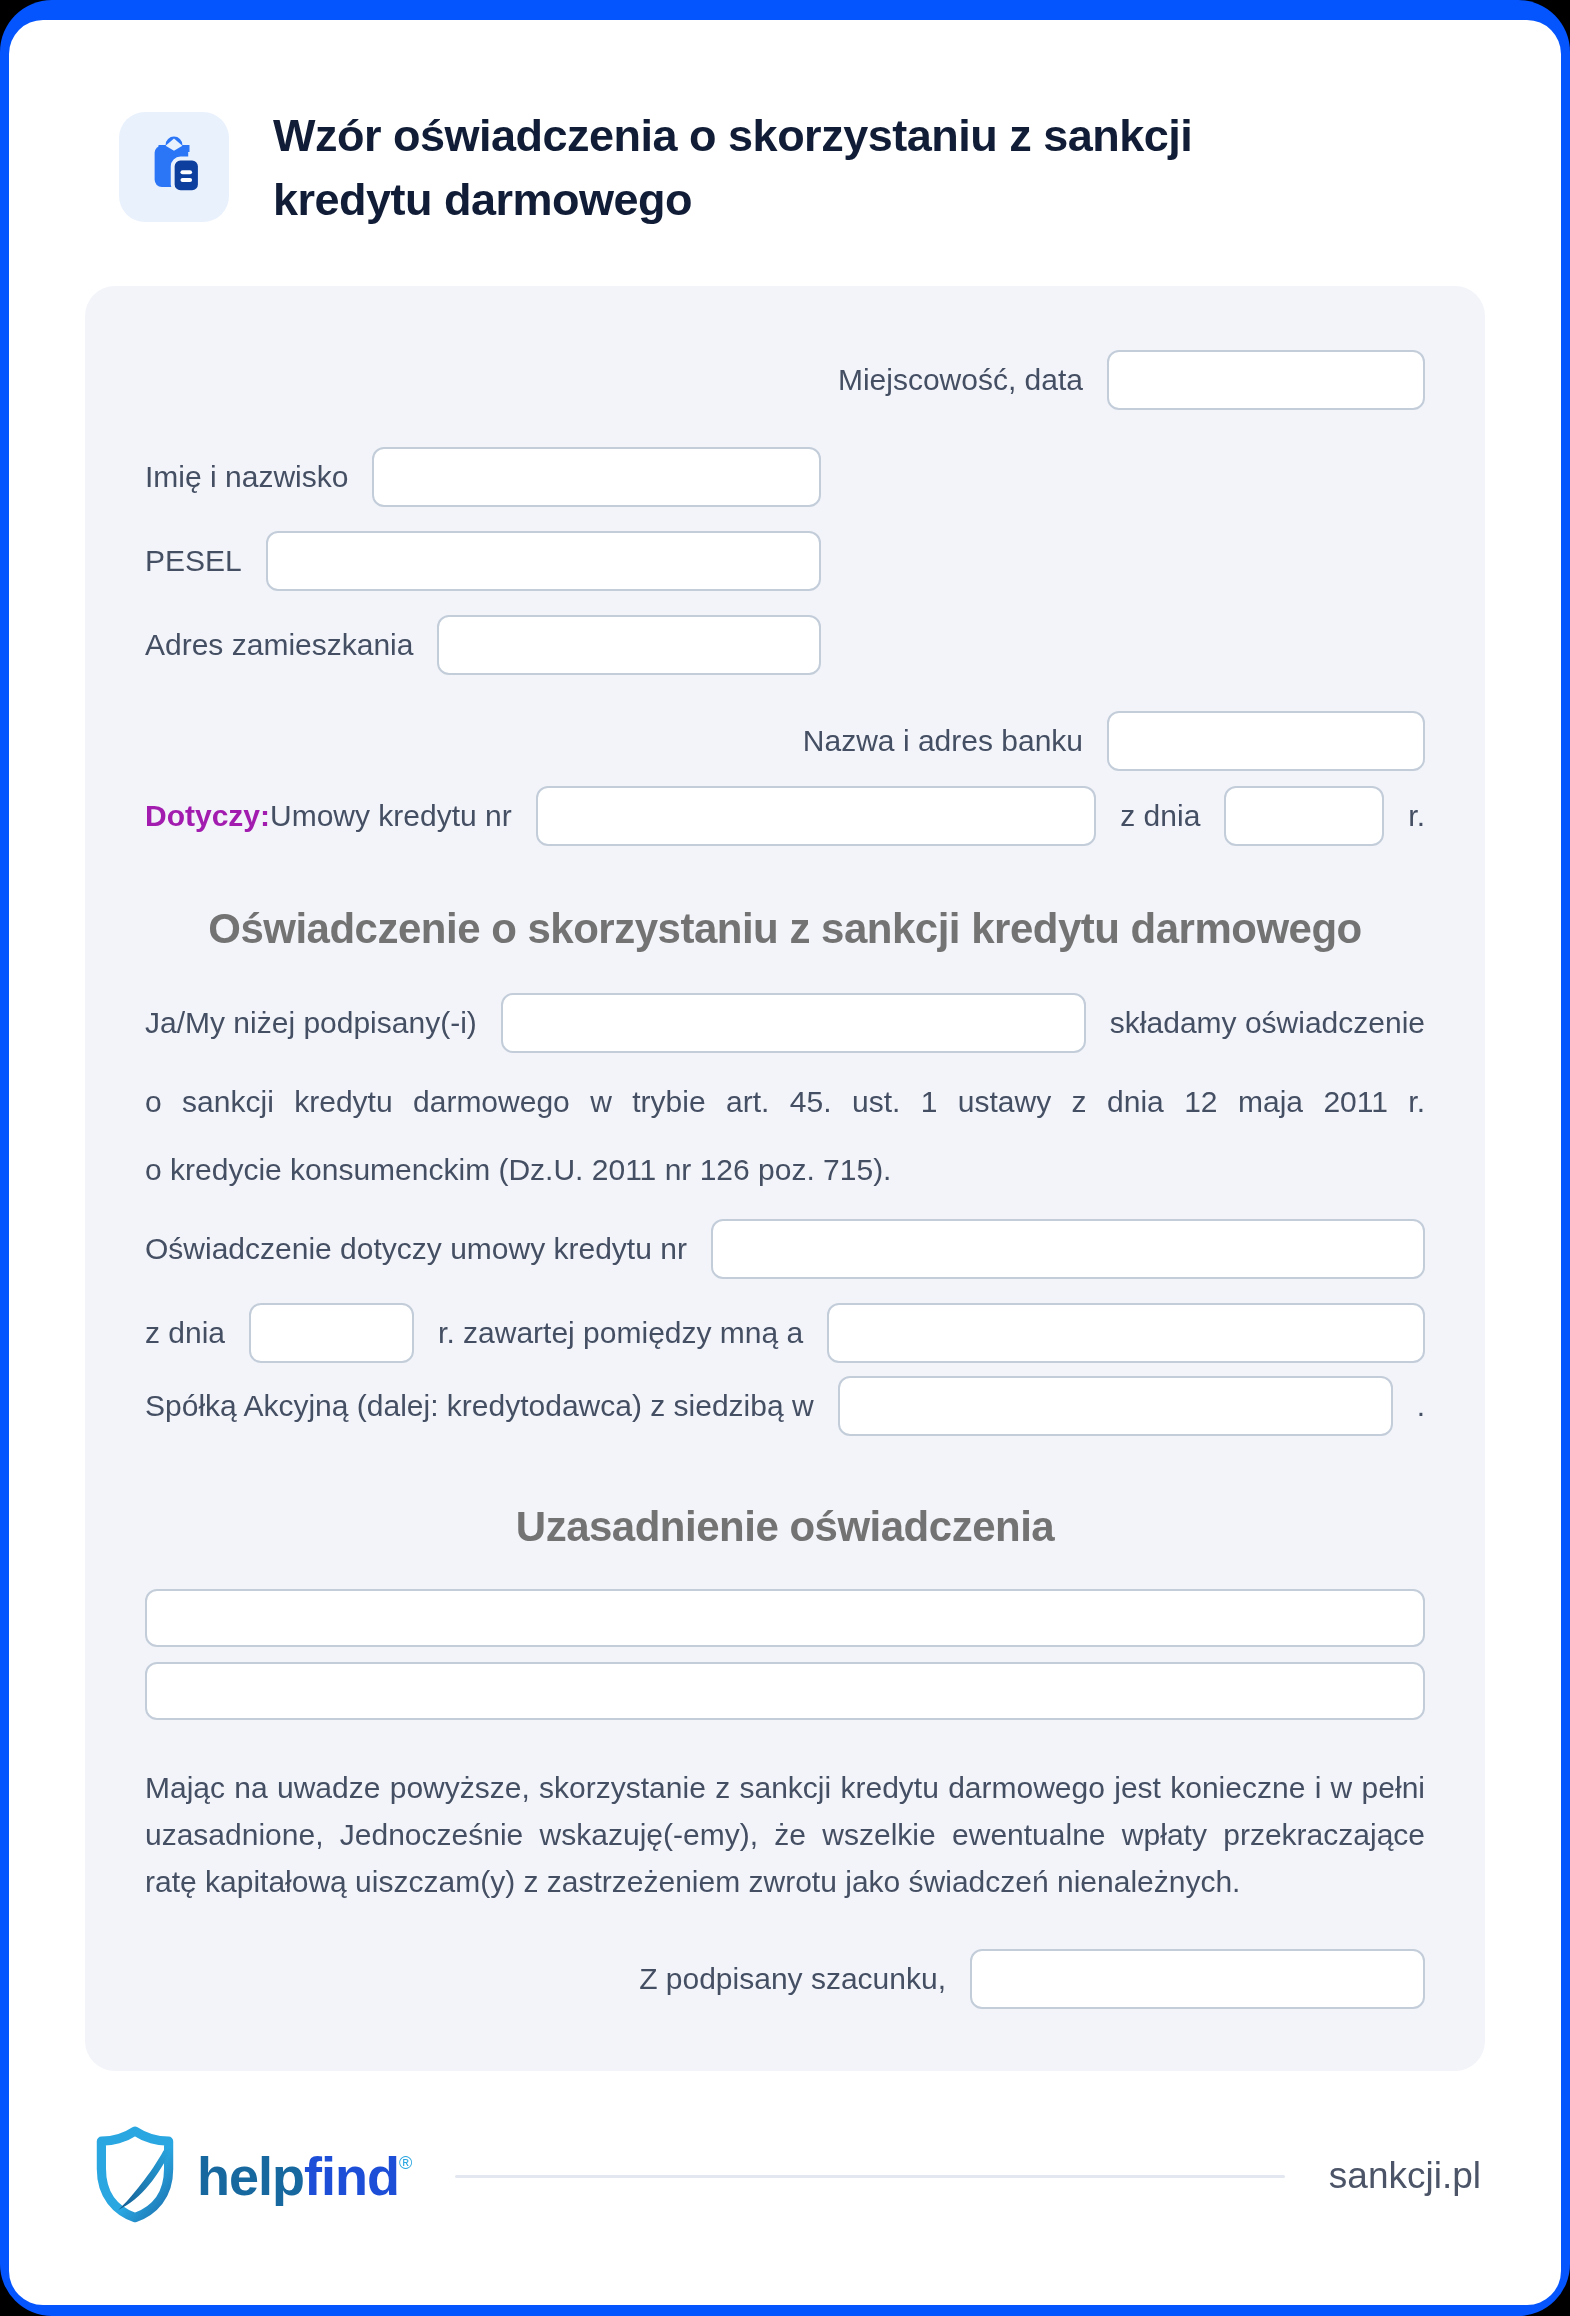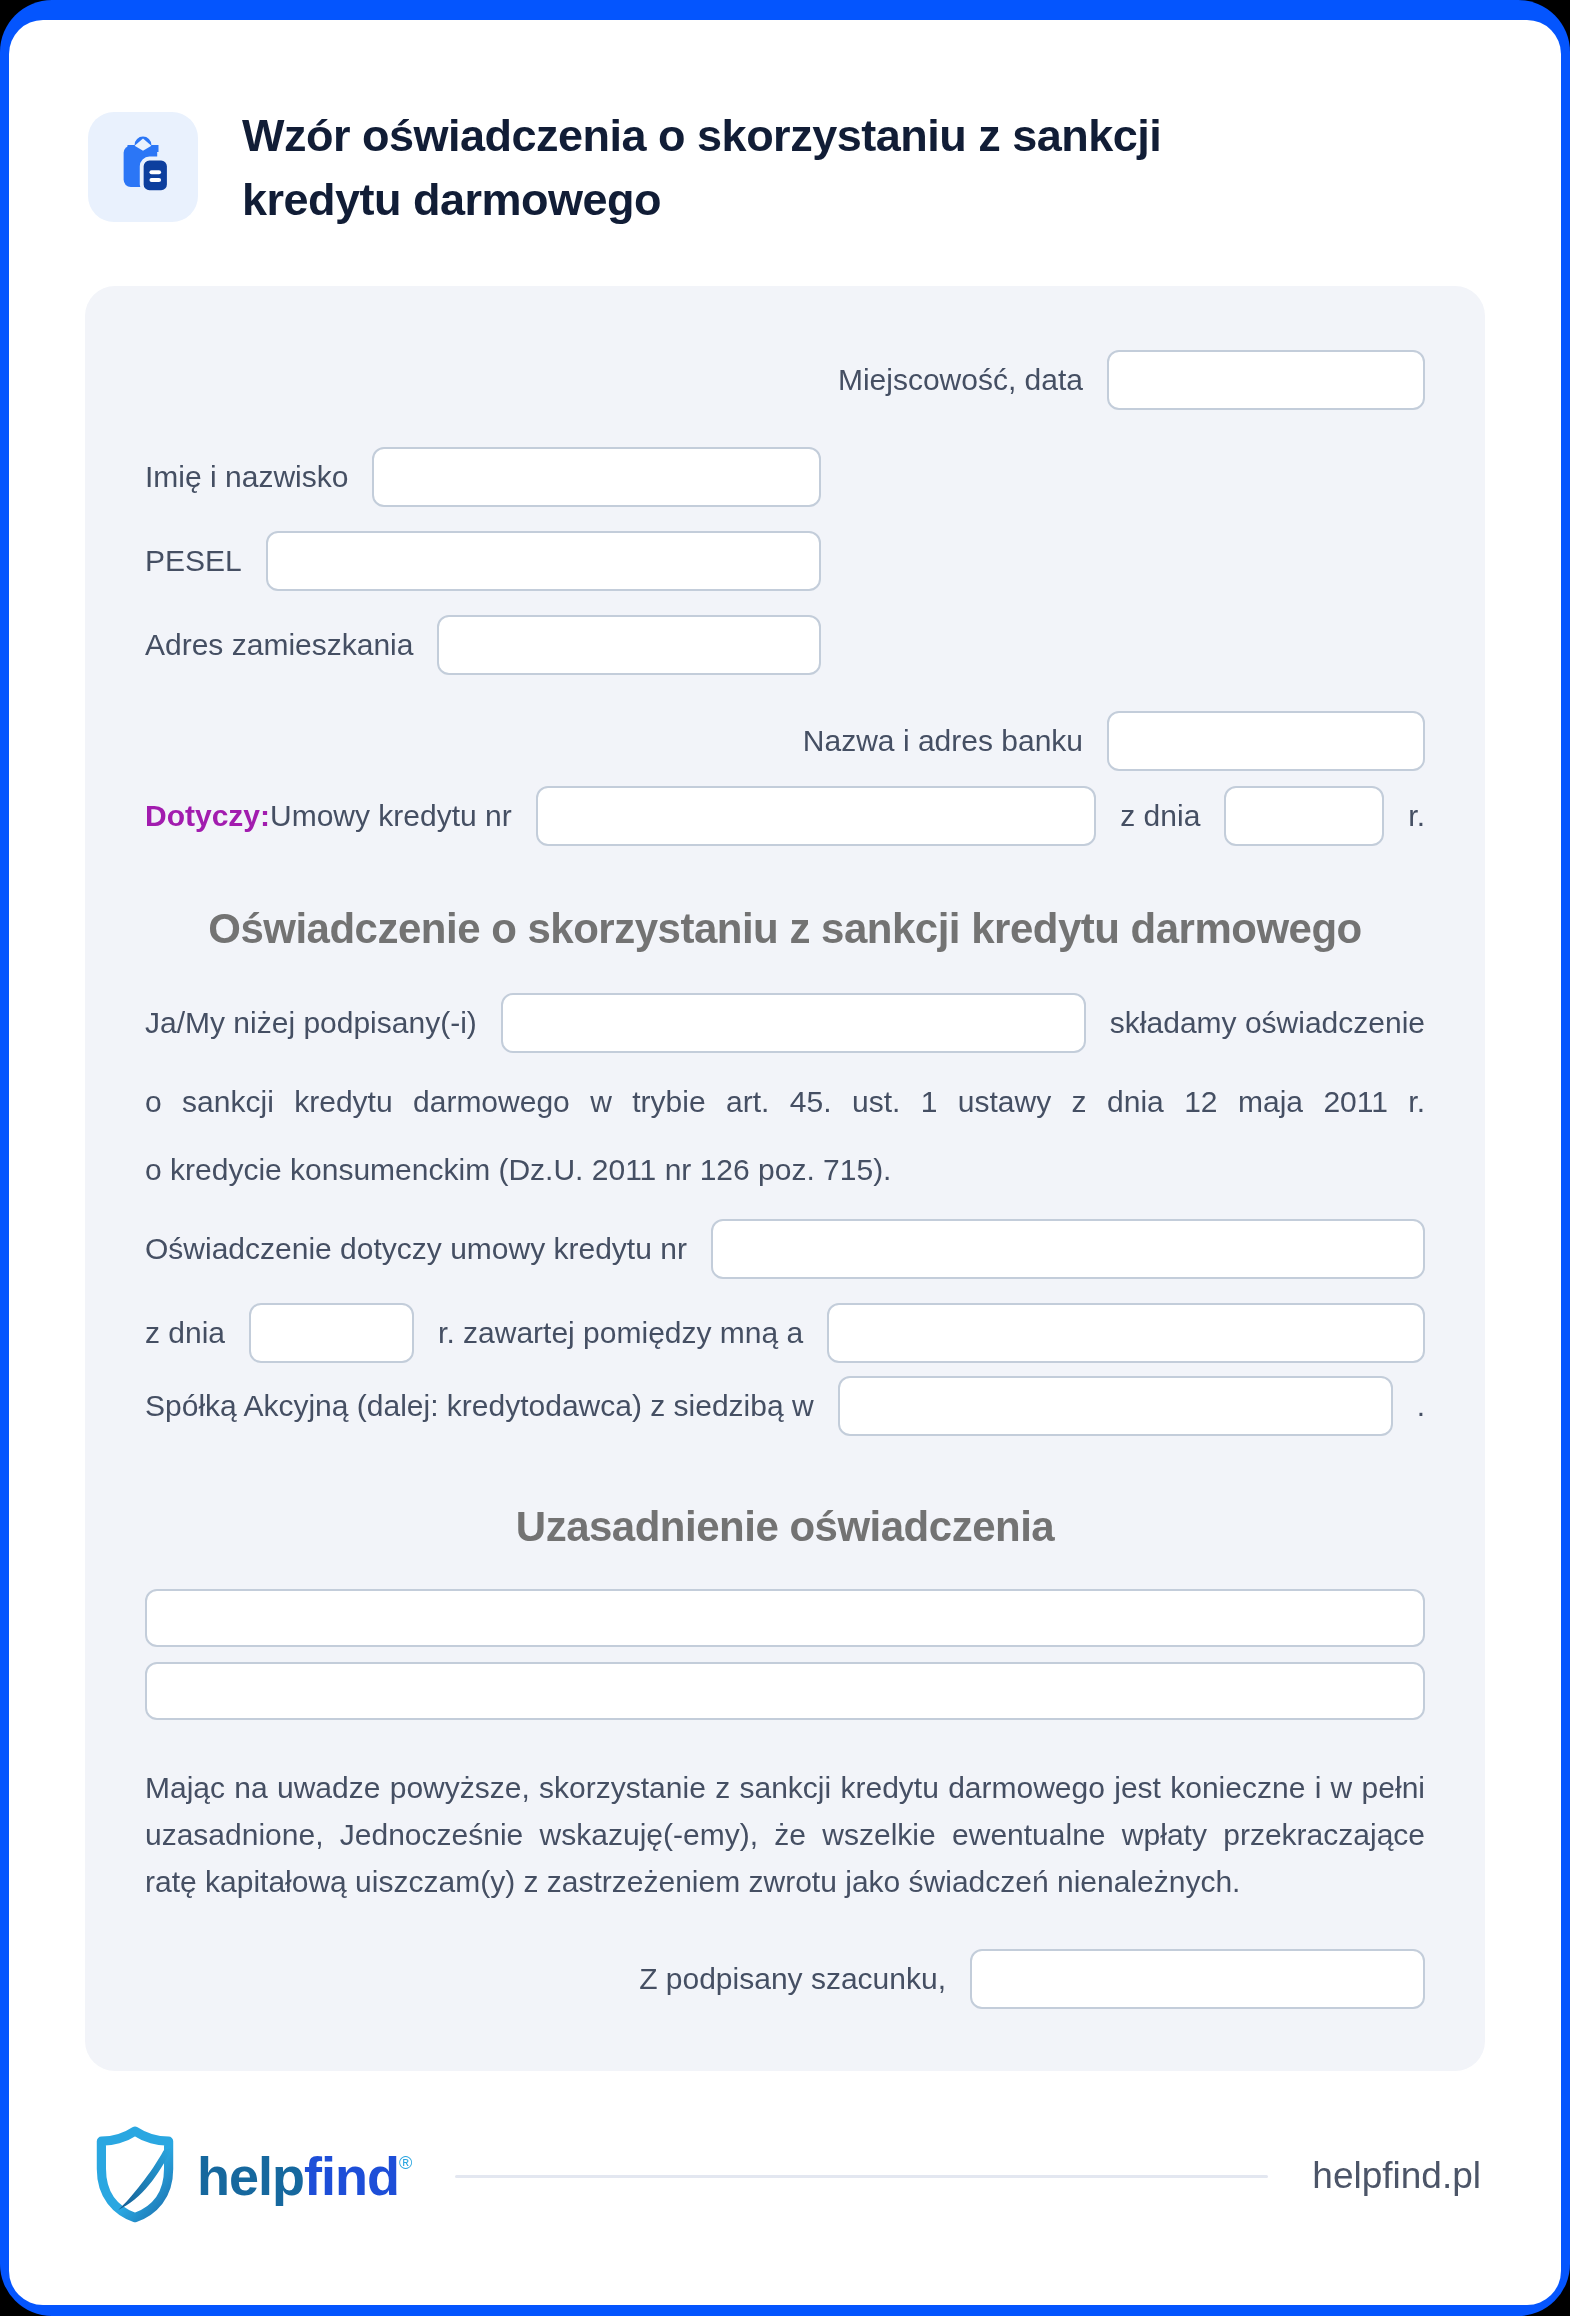--- a/index.html
+++ b/index.html
@@ -18,21 +18,21 @@
   }
   .page {
     position: absolute;
     left: 9px; right: 9px; top: 20px; bottom: 11px;
     background: #ffffff;
     border-radius: 34px;
     overflow: hidden;
   }
 
   
-  .header { display: flex; align-items: flex-start; gap: 44px; padding: 92px 70px 0 79px; }
+  .header { display: flex; align-items: flex-start; gap: 44px; padding: 92px 70px 0 110px; }
   .icon-box {
     flex: none; width: 110px; height: 110px; border-radius: 26px;
     background: #e9f1fd; display: flex; align-items: center; justify-content: center;
   }
   .title {
     margin: -8px 0 0 0;
     font-size: 45px; font-weight: 700; color: #111d36;
     line-height: 64px; letter-spacing: -0.5px;
   }
   .title span { display: block; }
@@ -222,17 +222,17 @@
                 <stop offset="1" stop-color="#145d92"></stop>
               </linearGradient>
             </defs>
             <path d="M50 7 C38 15 22 19 10 19 L10 52 C10 84 28 102 50 110 C72 102 90 84 90 52 L90 19 C78 19 62 15 50 7 Z" fill="none" stroke="url(#shgrad)" stroke-width="11" stroke-linejoin="round"></path>
             <path d="M95 26 C78 60 58 88 30 101 C45 87 70 56 84 30 Z" fill="url(#swgrad)"></path>
           </svg>
         </span>
         <span class="wordmark"><span class="help">help</span><span class="find">find</span><sup>®</sup></span>
       </div>
       <div class="rule"></div>
-      <div class="site">helpfind.pl</div>
+      <div class="site">sankcji.pl</div>
     </div>
 
   </div>
 </div>
 
 </body></html>

